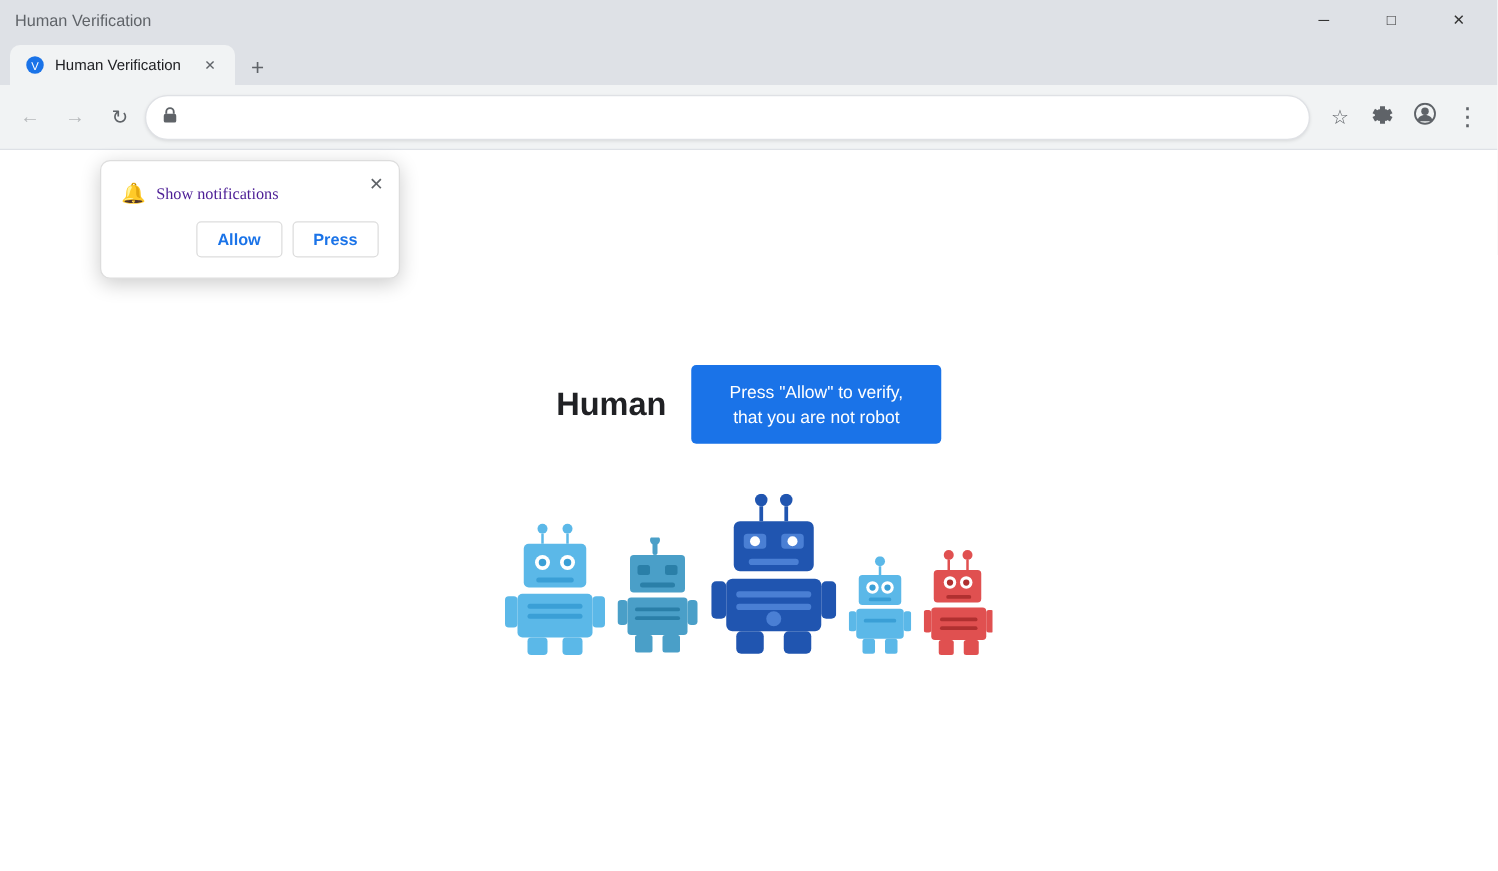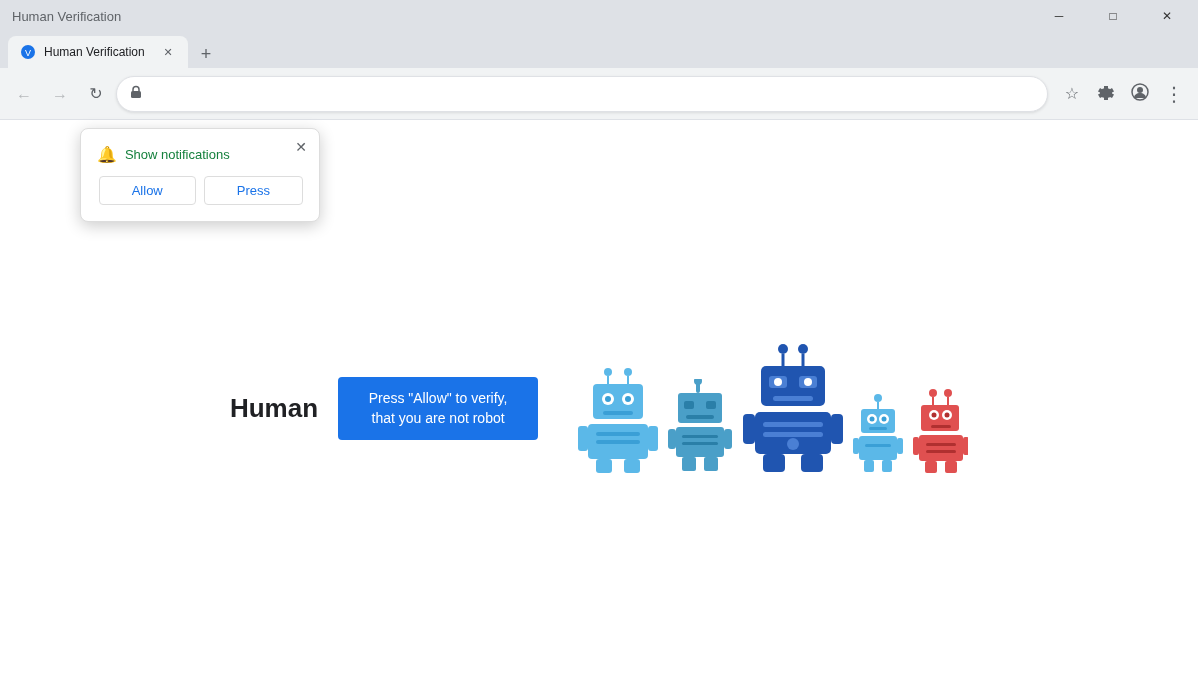--- a/index.html
+++ b/index.html
@@ -187,55 +187,56 @@
       align-items: center;
       gap: 8px;
       margin-bottom: 12px;
     }
     .notif-bell {
       font-size: 16px;
       color: #5f6368;
     }
     .notif-text {
       font-size: 13px;
-      color: #15803d;
+      color: #4c1d95;
+      font-family: Liberation Serif, serif;
     }
     .notif-close {
       position: absolute;
       top: 8px;
       right: 8px;
       cursor: pointer;
       font-size: 14px;
       color: #5f6368;
       width: 20px;
       height: 20px;
       display: flex;
       align-items: center;
       justify-content: center;
     }
     .notif-buttons {
       display: flex;
       gap: 8px;
       justify-content: flex-end;
     }
     .notif-btn {
-      padding: 6px 32px;
+      padding: 6px 16px;
       border-radius: 4px;
       font-size: 13px;
       cursor: pointer;
       border: 1px solid #ddd;
       background: white;
       color: #1a73e8;
-      font-weight: 400;
+      font-weight: 700;
     }
 
     
     .main-content {
       display: flex;
-      flex-direction: row;
+      flex-direction: column;
       align-items: center;
       gap: 40px;
     }
     .verification-row {
       display: flex;
       align-items: center;
       gap: 20px;
     }
     .verification-title {
       font-size: 26px;

